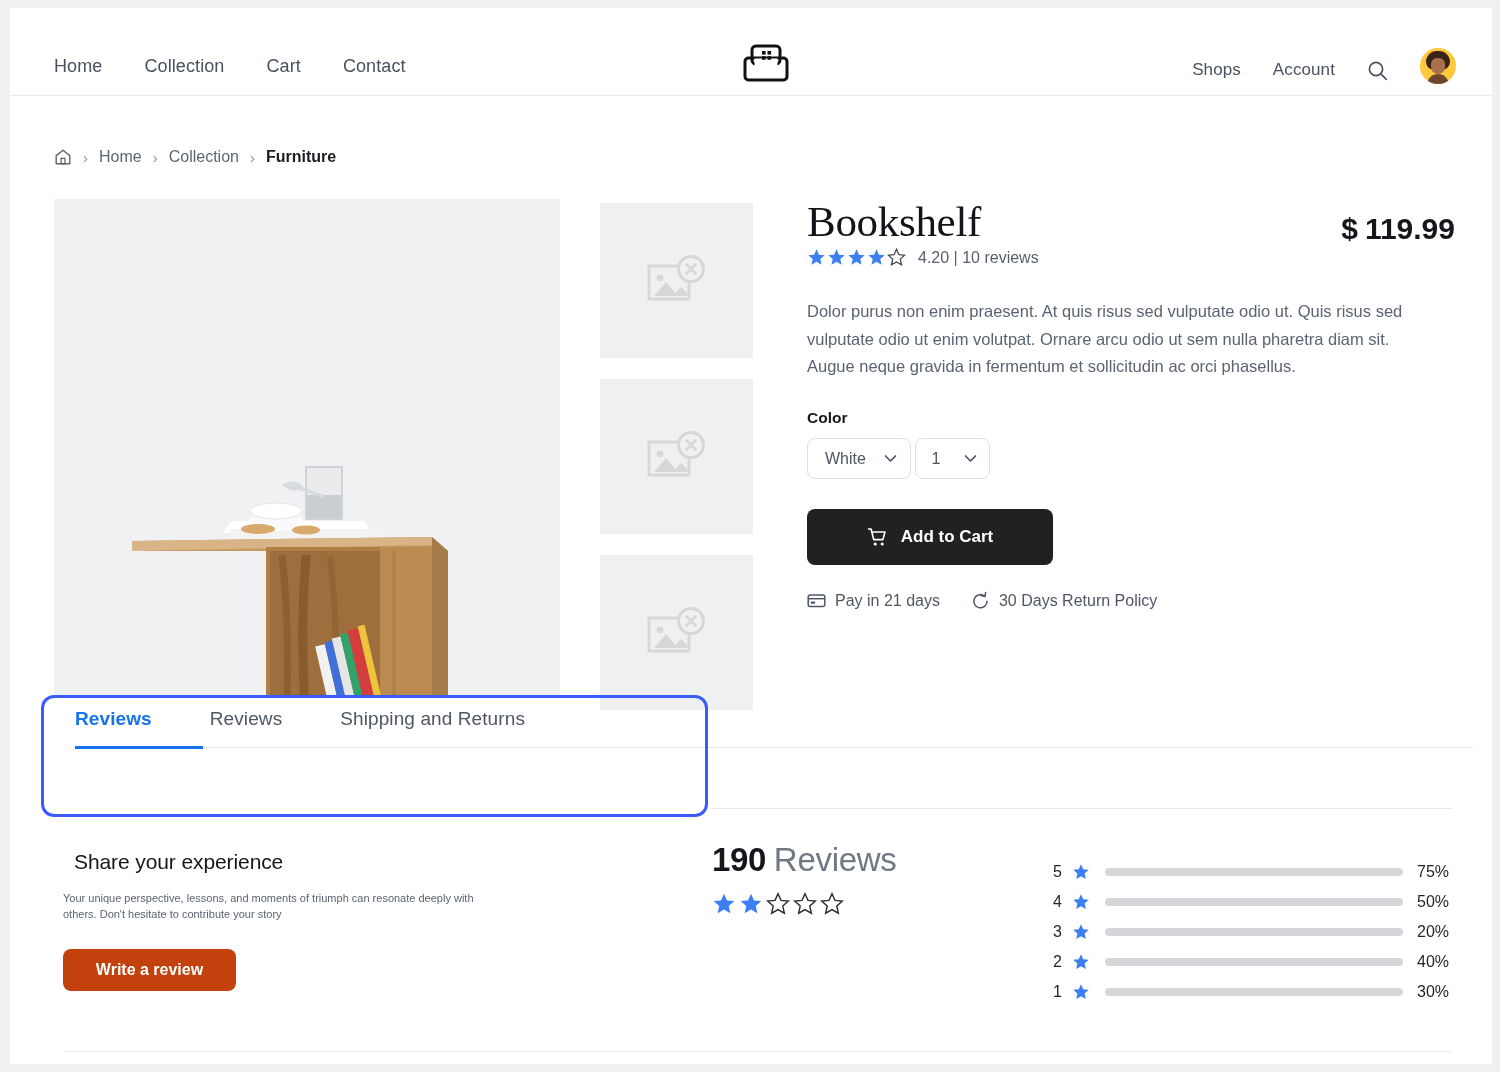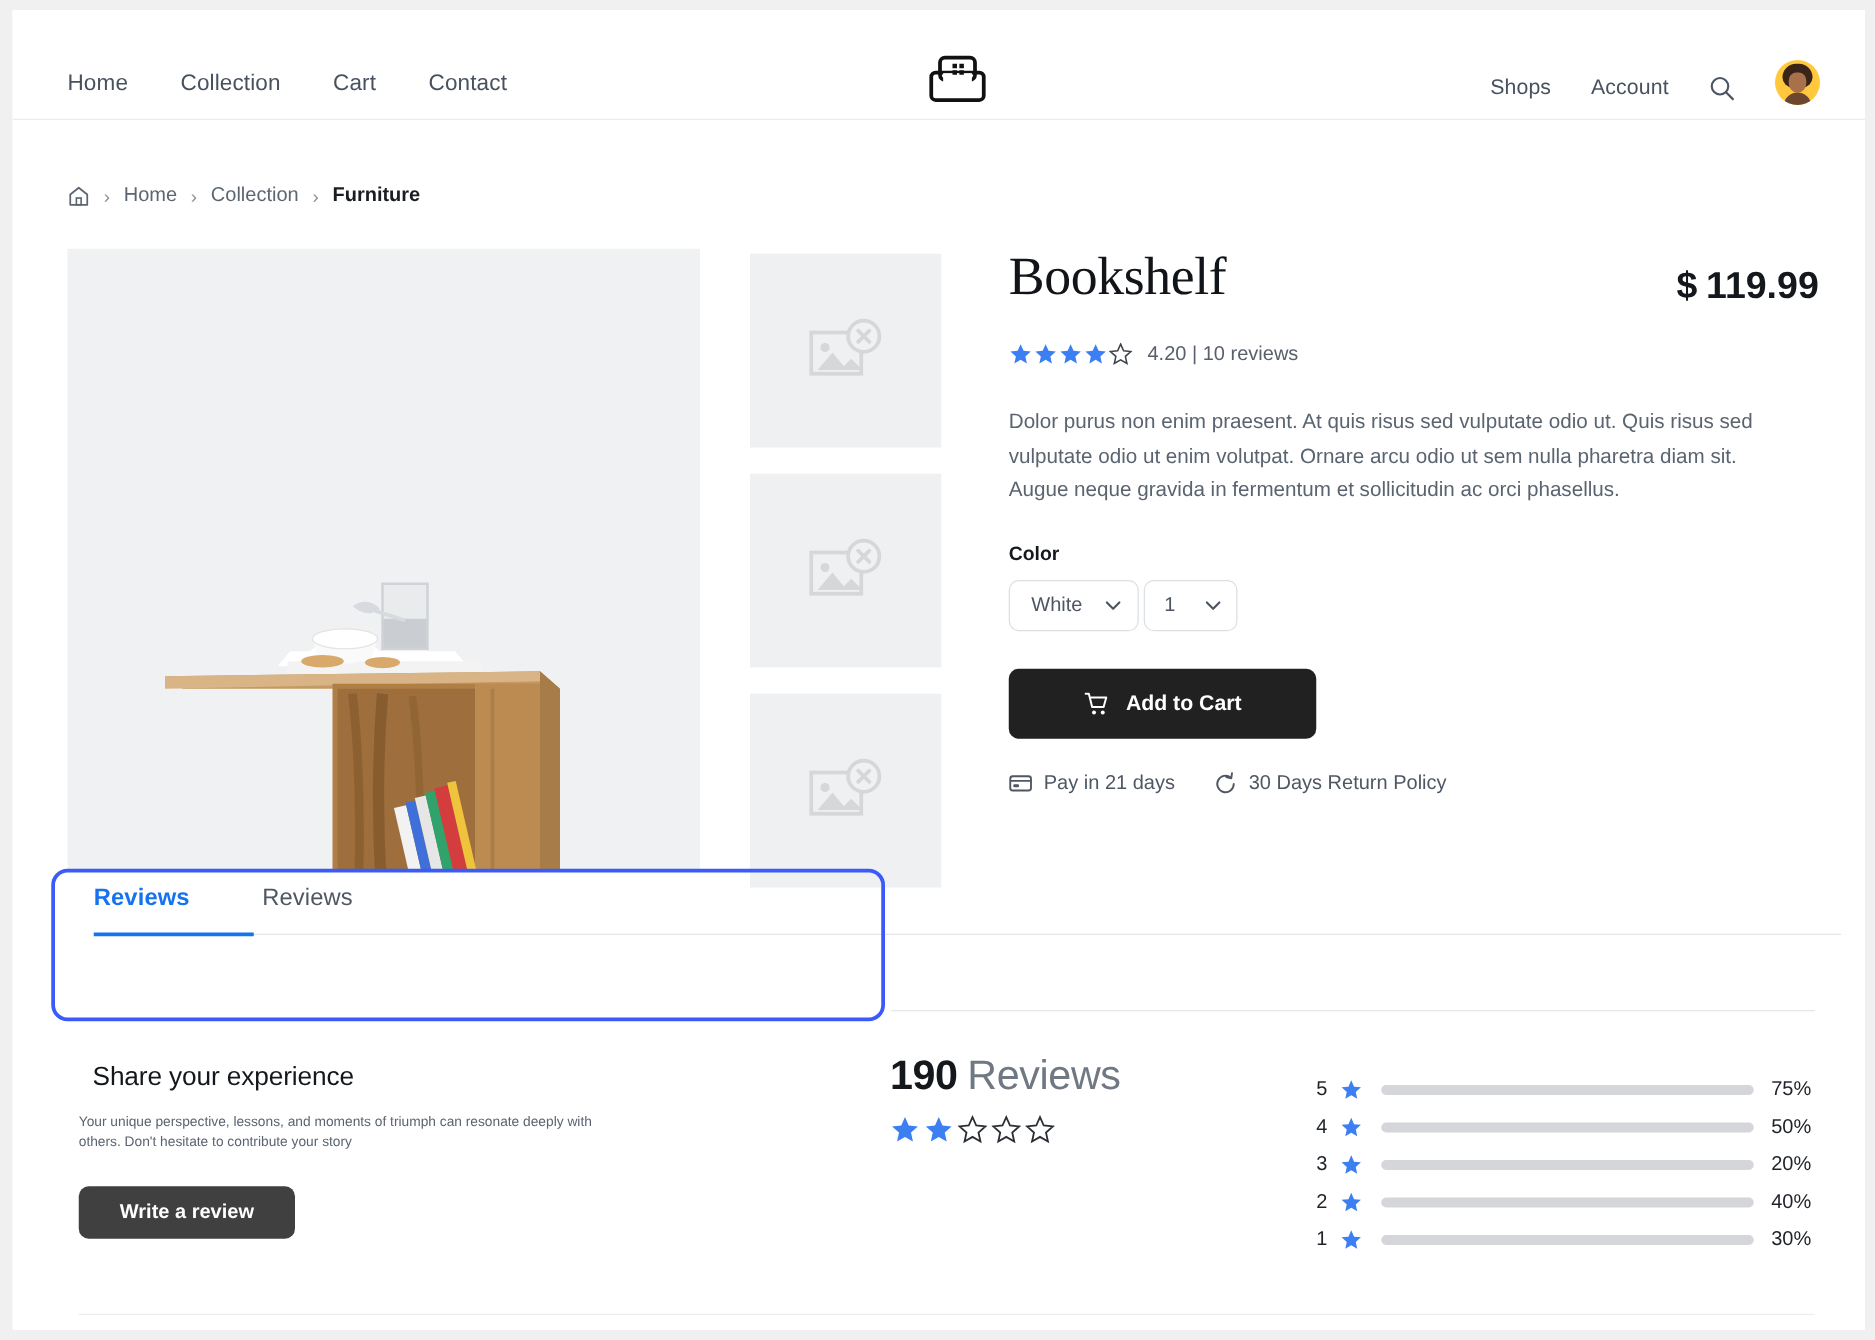--- a/index.html
+++ b/index.html
@@ -91,21 +91,21 @@
   
   .info { position: absolute; left: 797px; top: 191px; width: 648px; }
   .title-row { display: flex; align-items: flex-start; justify-content: space-between; }
   .prod-title {
     font-family: "Liberation Serif", serif;
     font-size: 43px; font-weight: 400; color: #111418;
     letter-spacing: -.3px; line-height: 1.05;
   }
   .price { font-size: 30px; font-weight: 700; color: #14171b; padding-top: 13px; white-space: nowrap; }
   .price .cur { font-weight: 600; margin-right: 7px; }
-  .rating-row { display: flex; align-items: center; gap: 12px; margin-top: 28px; }
+  .rating-row { display: flex; align-items: center; gap: 12px; margin-top: 2px; }
   .stars { display: flex; gap: 1px; }
   .star { width: 19px; height: 19px; display: block; }
   .rating-text { font-size: 16px; color: #58606b; }
   .desc {
     margin-top: 31px; font-size: 16.5px; line-height: 1.68;
     color: #5a6470; max-width: 600px;
   }
   .field-label {
     font-size: 15.5px; font-weight: 700; color: #15181c;
     margin-top: 28px; margin-bottom: 11px;
@@ -152,21 +152,21 @@
     border: 3.5px solid #3a5bfa; border-radius: 13px;
     pointer-events: none; background: transparent;
   }
 
   
   .share { position: absolute; left: 53px; top: 842px; width: 440px; }
   .share h3 { font-size: 21px; font-weight: 400; color: #14171b; letter-spacing: -.1px; margin-left: 11px; }
   .share p { margin-top: 17px; font-size: 11px; line-height: 1.42; color: #5a6470; }
   .write-btn {
     margin-top: 27px; width: 173px; height: 42px;
-    background: #404040; border: none; border-radius: 8px;
+    background: #c2410c; border: none; border-radius: 8px;
     color: #fff; font-size: 16px; font-weight: 700;
     font-family: "Liberation Sans", sans-serif; cursor: pointer;
   }
   .reviews-head { position: absolute; left: 702px; top: 833px; }
   .reviews-head .count {
     font-size: 33px; font-weight: 700; color: #14171b; letter-spacing: -.4px;
   }
   .reviews-head .word {
     font-size: 33px; font-weight: 400; color: #707983; letter-spacing: -.3px; margin-left: 8px;
   }
@@ -417,20 +417,21 @@
         </span>
         <span>30 Days Return Policy</span>
       </div>
     </div>
   </div>
 
   <div class="tabs-wrap">
     <div class="tabs">
       <span class="tab active">Reviews</span>
       <span class="tab">Reviews</span>
+      <span class="tab">Shipping and Returns</span>
     </div>
     <div class="tabs-rule">
       <span class="active-bar"></span>
     </div>
   </div>
   <div class="highlight-box"></div>
 
   <div class="section-rule"></div>
 
   <div class="share">

